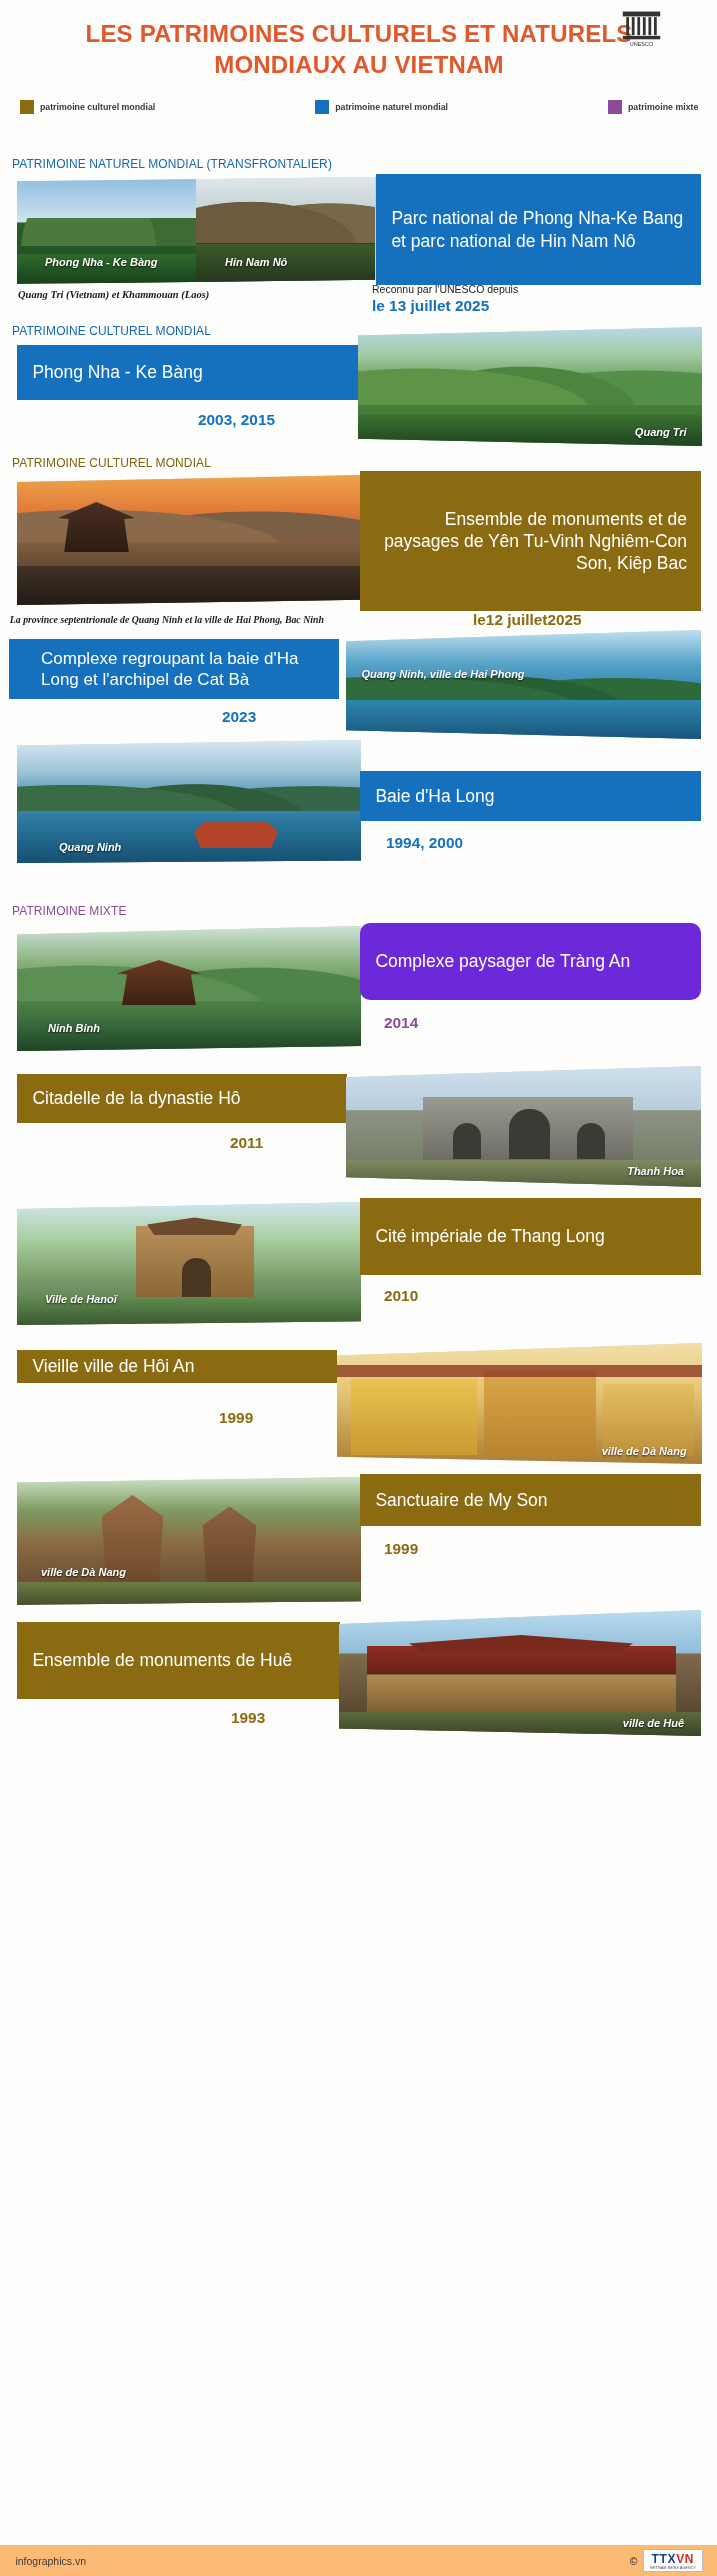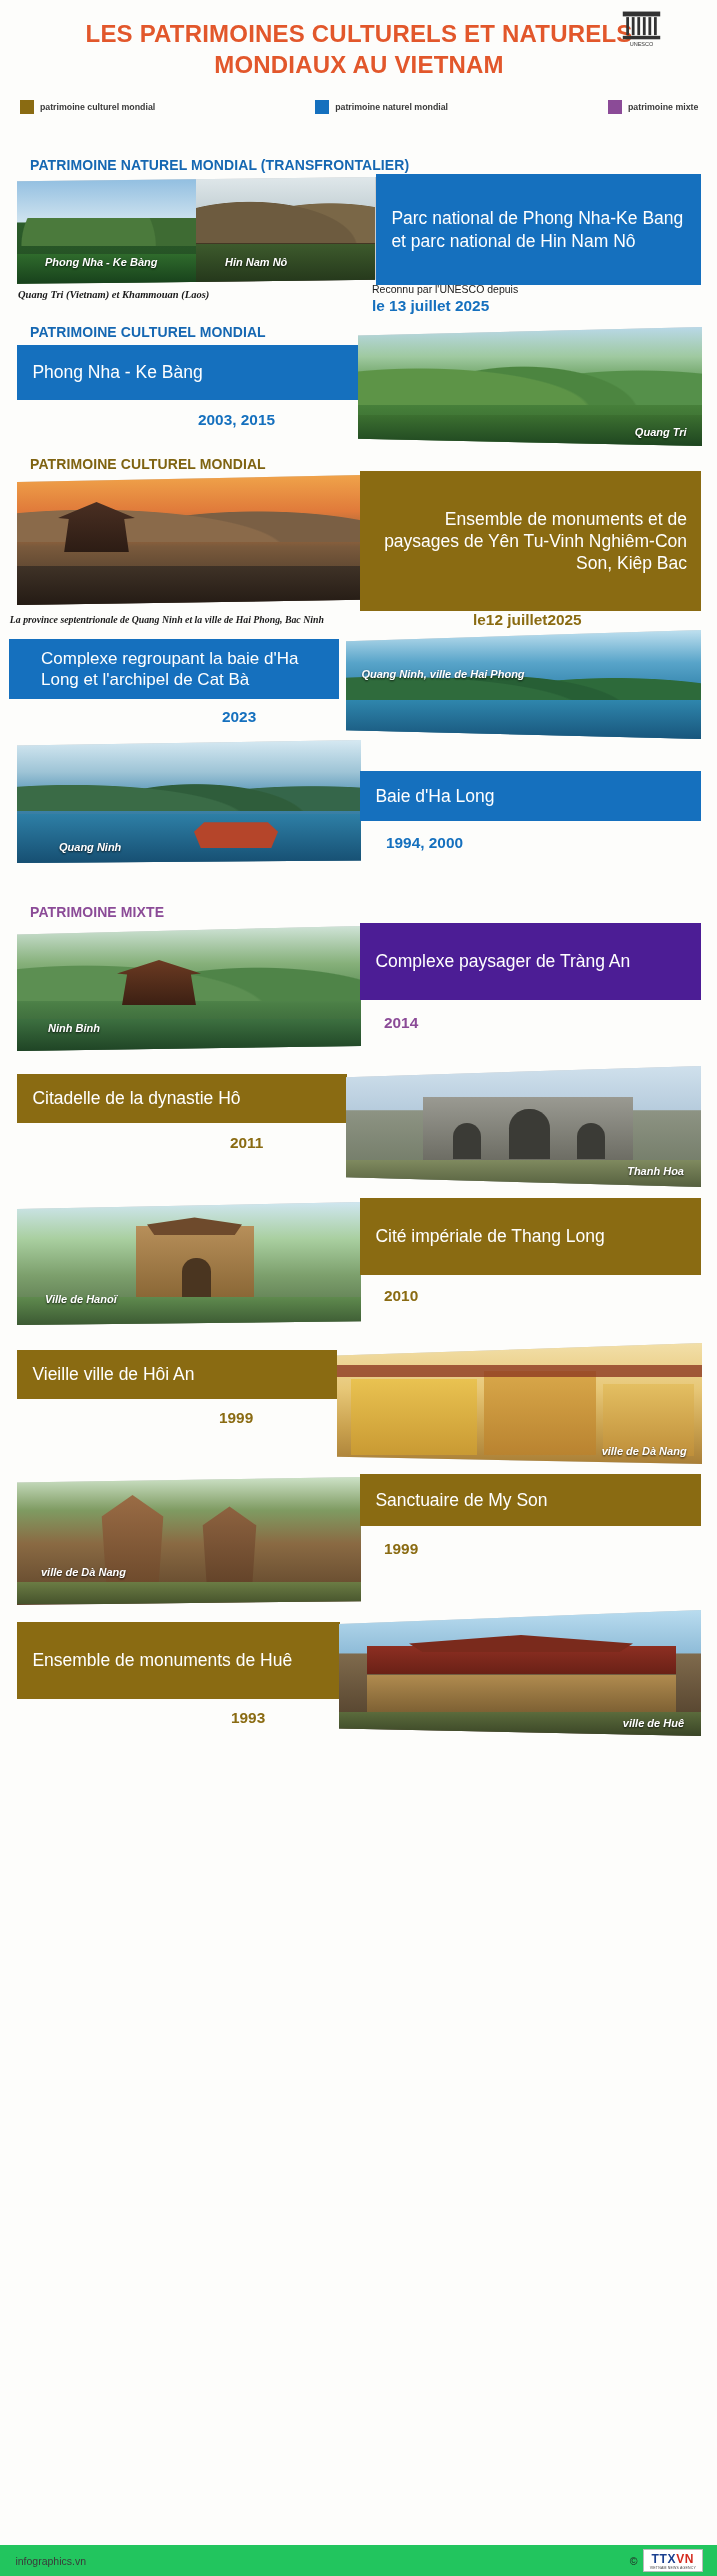--- a/index.html
+++ b/index.html
@@ -53,24 +53,24 @@
   .legend-item { display: flex; align-items: center; gap: 6.3px; }
   .legend-swatch { width: 14px; height: 14px; display:block; }
   .legend-label {
     font-size: 8.8px;
     font-weight: bold;
     color: #3b3b3b;
   }
 
   
   .section-heading {
-    font-size: 14px;
-    font-weight: bold;
+    font-size: 12px;
+    font-weight: normal;
     letter-spacing: 0.1px;
-    padding-left: 30px;
+    padding-left: 12px;
   }
   .sh-blue { color: #1567B2; }
   .sh-gold { color: #7F6311; }
   .sh-purple { color: #8B4B97; }
 
   .photo {
     position: relative;
     overflow: hidden;
     background: #ccc;
   }
@@ -85,40 +85,40 @@
   }
 
   .panel {
     color: #fff;
     padding: 11.2px 14px 11.2px 15.4px;
     font-size: 17.5px;
     line-height: 1.26;
   }
   .panel-blue { background: #1570BE; }
   .panel-gold { background: #8A6B12; }
-  .panel-purple { background: #4c1d95; }
+  .panel-purple { background: #6d28d9; border-radius: 10px; }
 
   .date-blue { color:#1570BE; font-size: 15.4px; font-weight: bold; }
   .date-gold { color:#8A6B12; font-size: 15.4px; font-weight: bold; }
   .date-purple { color:#8B4B97; font-size: 15.4px; font-weight: bold; }
 
   .sub-italic {
     font-style: italic;
     font-weight: bold;
     font-size: 10.5px;
     color: #1a1a1a;
     font-family: Liberation Serif, serif;
   }
 
   
   .footer {
     position: absolute;
     left: 0; bottom: 0;
     width: 718px; height: 31px;
-    background: #22c55e;
+    background: #fdba74;
     display: flex;
     align-items: center;
     justify-content: space-between;
     padding: 0 15.4px;
     margin-top: 8px;
   }
   .footer-left { font-size: 10.5px; color: #3a3a3a; }
   .footer-right { display:flex; align-items:center; gap:5.6px; font-size: 10.5px; color:#222; }
   .ttxvn {
     background: #ffffff;
@@ -322,21 +322,21 @@
     <div class="layer" style="left:165px;top:56px;width:29.4px;height:39px;background:#4a3520; border-radius:14px 14px 0 0;"></div>
     <div class="layer" style="left:0;top:95px;width:344px;height:28px;background:linear-gradient(#5f8a4e,#3c5a33);"></div>
     <span class="cap" style="left:28px; bottom:19.6px;">Ville de Hanoï</span>
   </div>
 
   <div class="panel panel-gold" style="position:absolute; left:360px; top:1198px; width:341px; height:77px; display:flex; align-items:center;">
     <span>Cité impériale de Thang Long</span>
   </div>
   <div class="date-gold" style="position:absolute; left:384px; top:1287px;">2010</div>
 
-  <div class="panel panel-gold" style="position:absolute; left:17px; top:1350px; width:320px; height:49px; display:flex; align-items:center;">
+  <div class="panel panel-gold" style="position:absolute; left:17px; top:1350px; width:320px; height:33px; display:flex; align-items:center;">
     <span>Vieille ville de Hôi An</span>
   </div>
   <div class="date-gold" style="position:absolute; left:219px; top:1409px;">1999</div>
 
   <div class="photo" style="position:absolute; left:337px; top:1343px; width:365px; height:121px;
               clip-path: polygon(0 12.6px, 100% 0, 100% 100%, 0 94%);">
     <div class="layer" style="left:0;top:0;width:365px;height:121px;background:
         linear-gradient(#f2dfa9 0%, #e7c777 38%, #caa24f 70%, #a97f37 100%);"></div>
     <div class="layer" style="left:14px;top:36px;width:126px;height:76px;background:linear-gradient(#e9c251,#c99a33);"></div>
     <div class="layer" style="left:147px;top:28px;width:112px;height:84px;background:linear-gradient(#d9a84a,#b98330);"></div>

